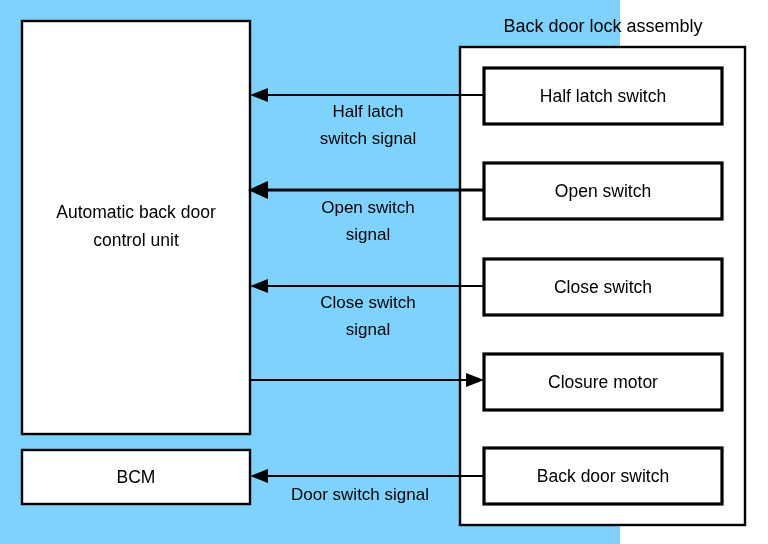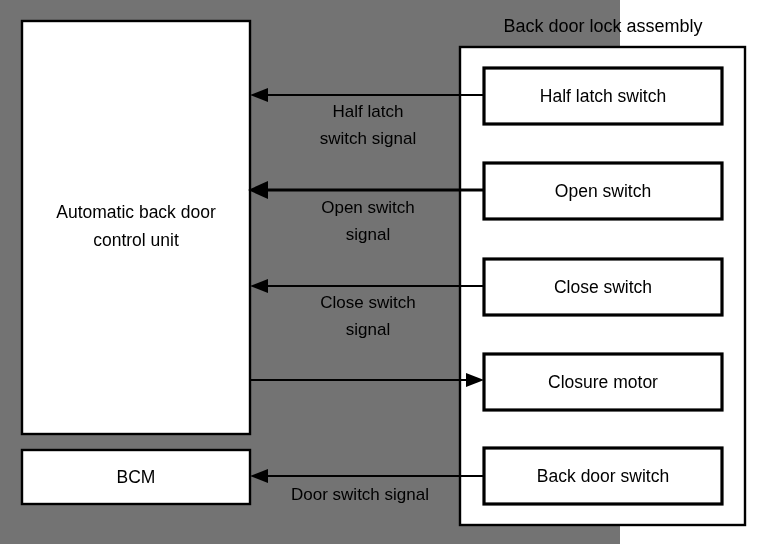--- a/index.html
+++ b/index.html
@@ -12,21 +12,21 @@
     width: 768px;
     height: 544px;
     font-family: "Liberation Sans", sans-serif;
     color: #000000;
     overflow: hidden;
   }
   #diagram-root {
     position: relative;
     width: 620px;
     height: 544px;
-    background: #737373;
+    background: #7dd3fc;
   }
   svg#diagram-svg {
     position: absolute;
     top: 0;
     left: 0;
     width: 768px;
     height: 544px;
     display: block;
   }
   .box-label,

